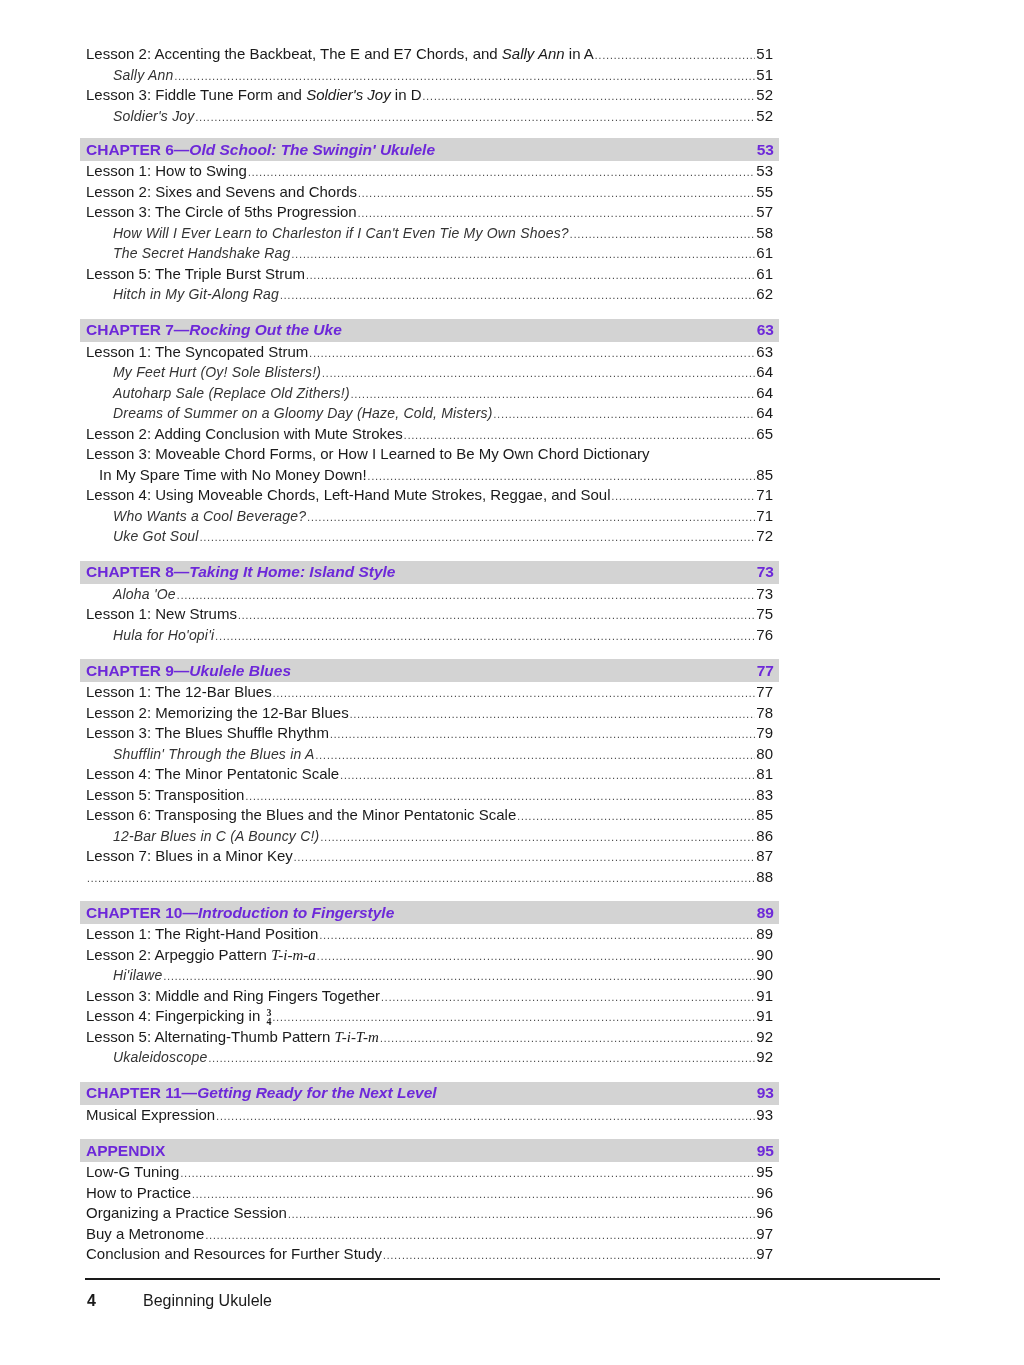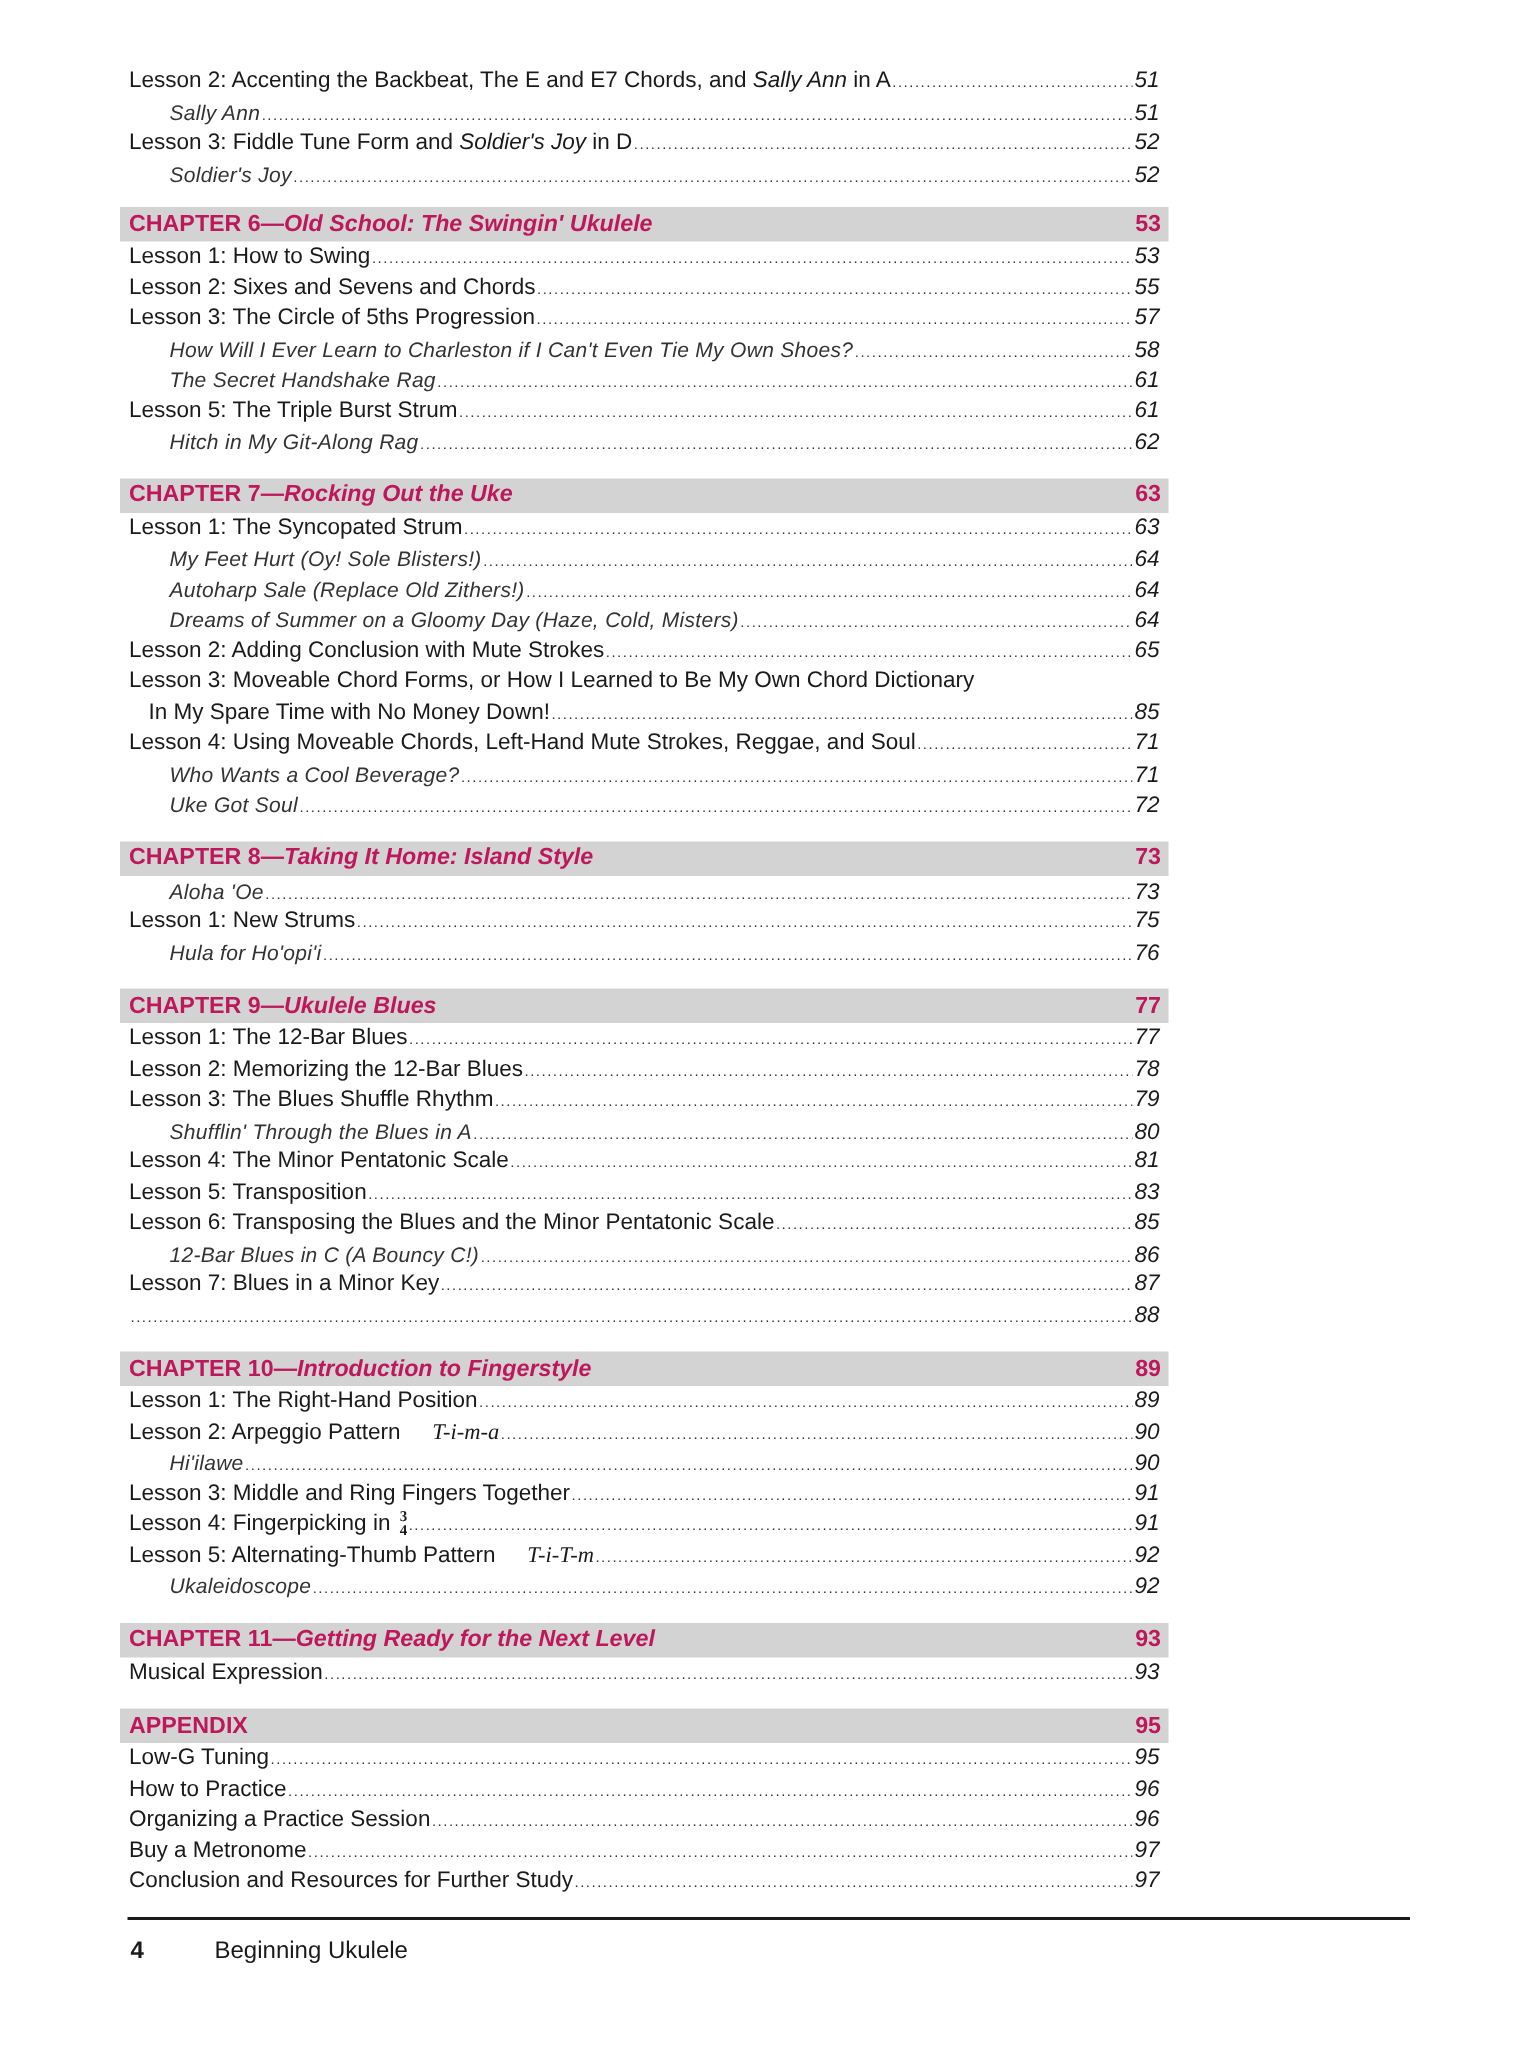--- a/index.html
+++ b/index.html
@@ -4,32 +4,32 @@
 <style>
   html, body { margin: 0; padding: 0; background: #ffffff; }
   body { width: 1024px; height: 1365px; position: relative; overflow: hidden;
          font-family: "Liberation Sans", sans-serif; color: #1a1a1a; }
   #toc { position: absolute; left: 86px; top: 44px; width: 687px; }
   .row { display: flex; align-items: baseline; height: 20.5px; line-height: 20.5px;
          font-size: 15px; white-space: nowrap; }
   .row .title { flex: 0 0 auto; text-align: center; }
   .row .dots { flex: 1 1 auto; overflow: hidden; margin: 0 1px; color: #333; font-size: 10px; letter-spacing: 1px; }
   .row .dots::before { content: "........................................................................................................................................................................................................................................................................"; }
-  .row .page { flex: 0 0 auto; font-style: italic; }
+  .row .page { flex: 0 0 auto; }
   .row.sub .title { padding-left: 27px; font-style: italic; font-size: 14px; color: #333; letter-spacing: 0.2px; }
   .row.cont .title { padding-left: 13px; }
   .row.nodots { }
   .row.nodots .dots::before { content: ""; }
   .chap { display: flex; align-items: center; justify-content: space-between;
           background: #d3d3d3; height: 23px; margin: 14px -6px 0 -6px; padding: 0 5px 0 6px;
-          font-size: 15.5px; font-weight: bold; color: #be185d; }
+          font-size: 15.5px; font-weight: bold; color: #6d28d9; }
   .chap.first { margin-top: 12px; }
   .chap .sub-title { font-style: italic; font-weight: bold; }
   .it { font-style: italic; }
-  .serif-it { font-family: "Liberation Serif", serif; font-style: italic; margin-left: 17px; }
+  .serif-it { font-family: "Liberation Serif", serif; font-style: italic; }
   .frac { display: inline-flex; flex-direction: column; font-family: "Liberation Serif", serif; font-weight: bold;
           font-size: 10px; line-height: 9px; vertical-align: middle; margin-left: 2px; }
   #footer-rule { position: absolute; left: 85px; top: 1278px; width: 855px; height: 2px; background: #1a1a1a; }
   #footer { position: absolute; left: 87px; top: 1292px; font-size: 16px; display: flex; }
   #footer .num { font-weight: bold; width: 56px; }
 </style>
 </head>
 <body>
 
 <div id="toc">

